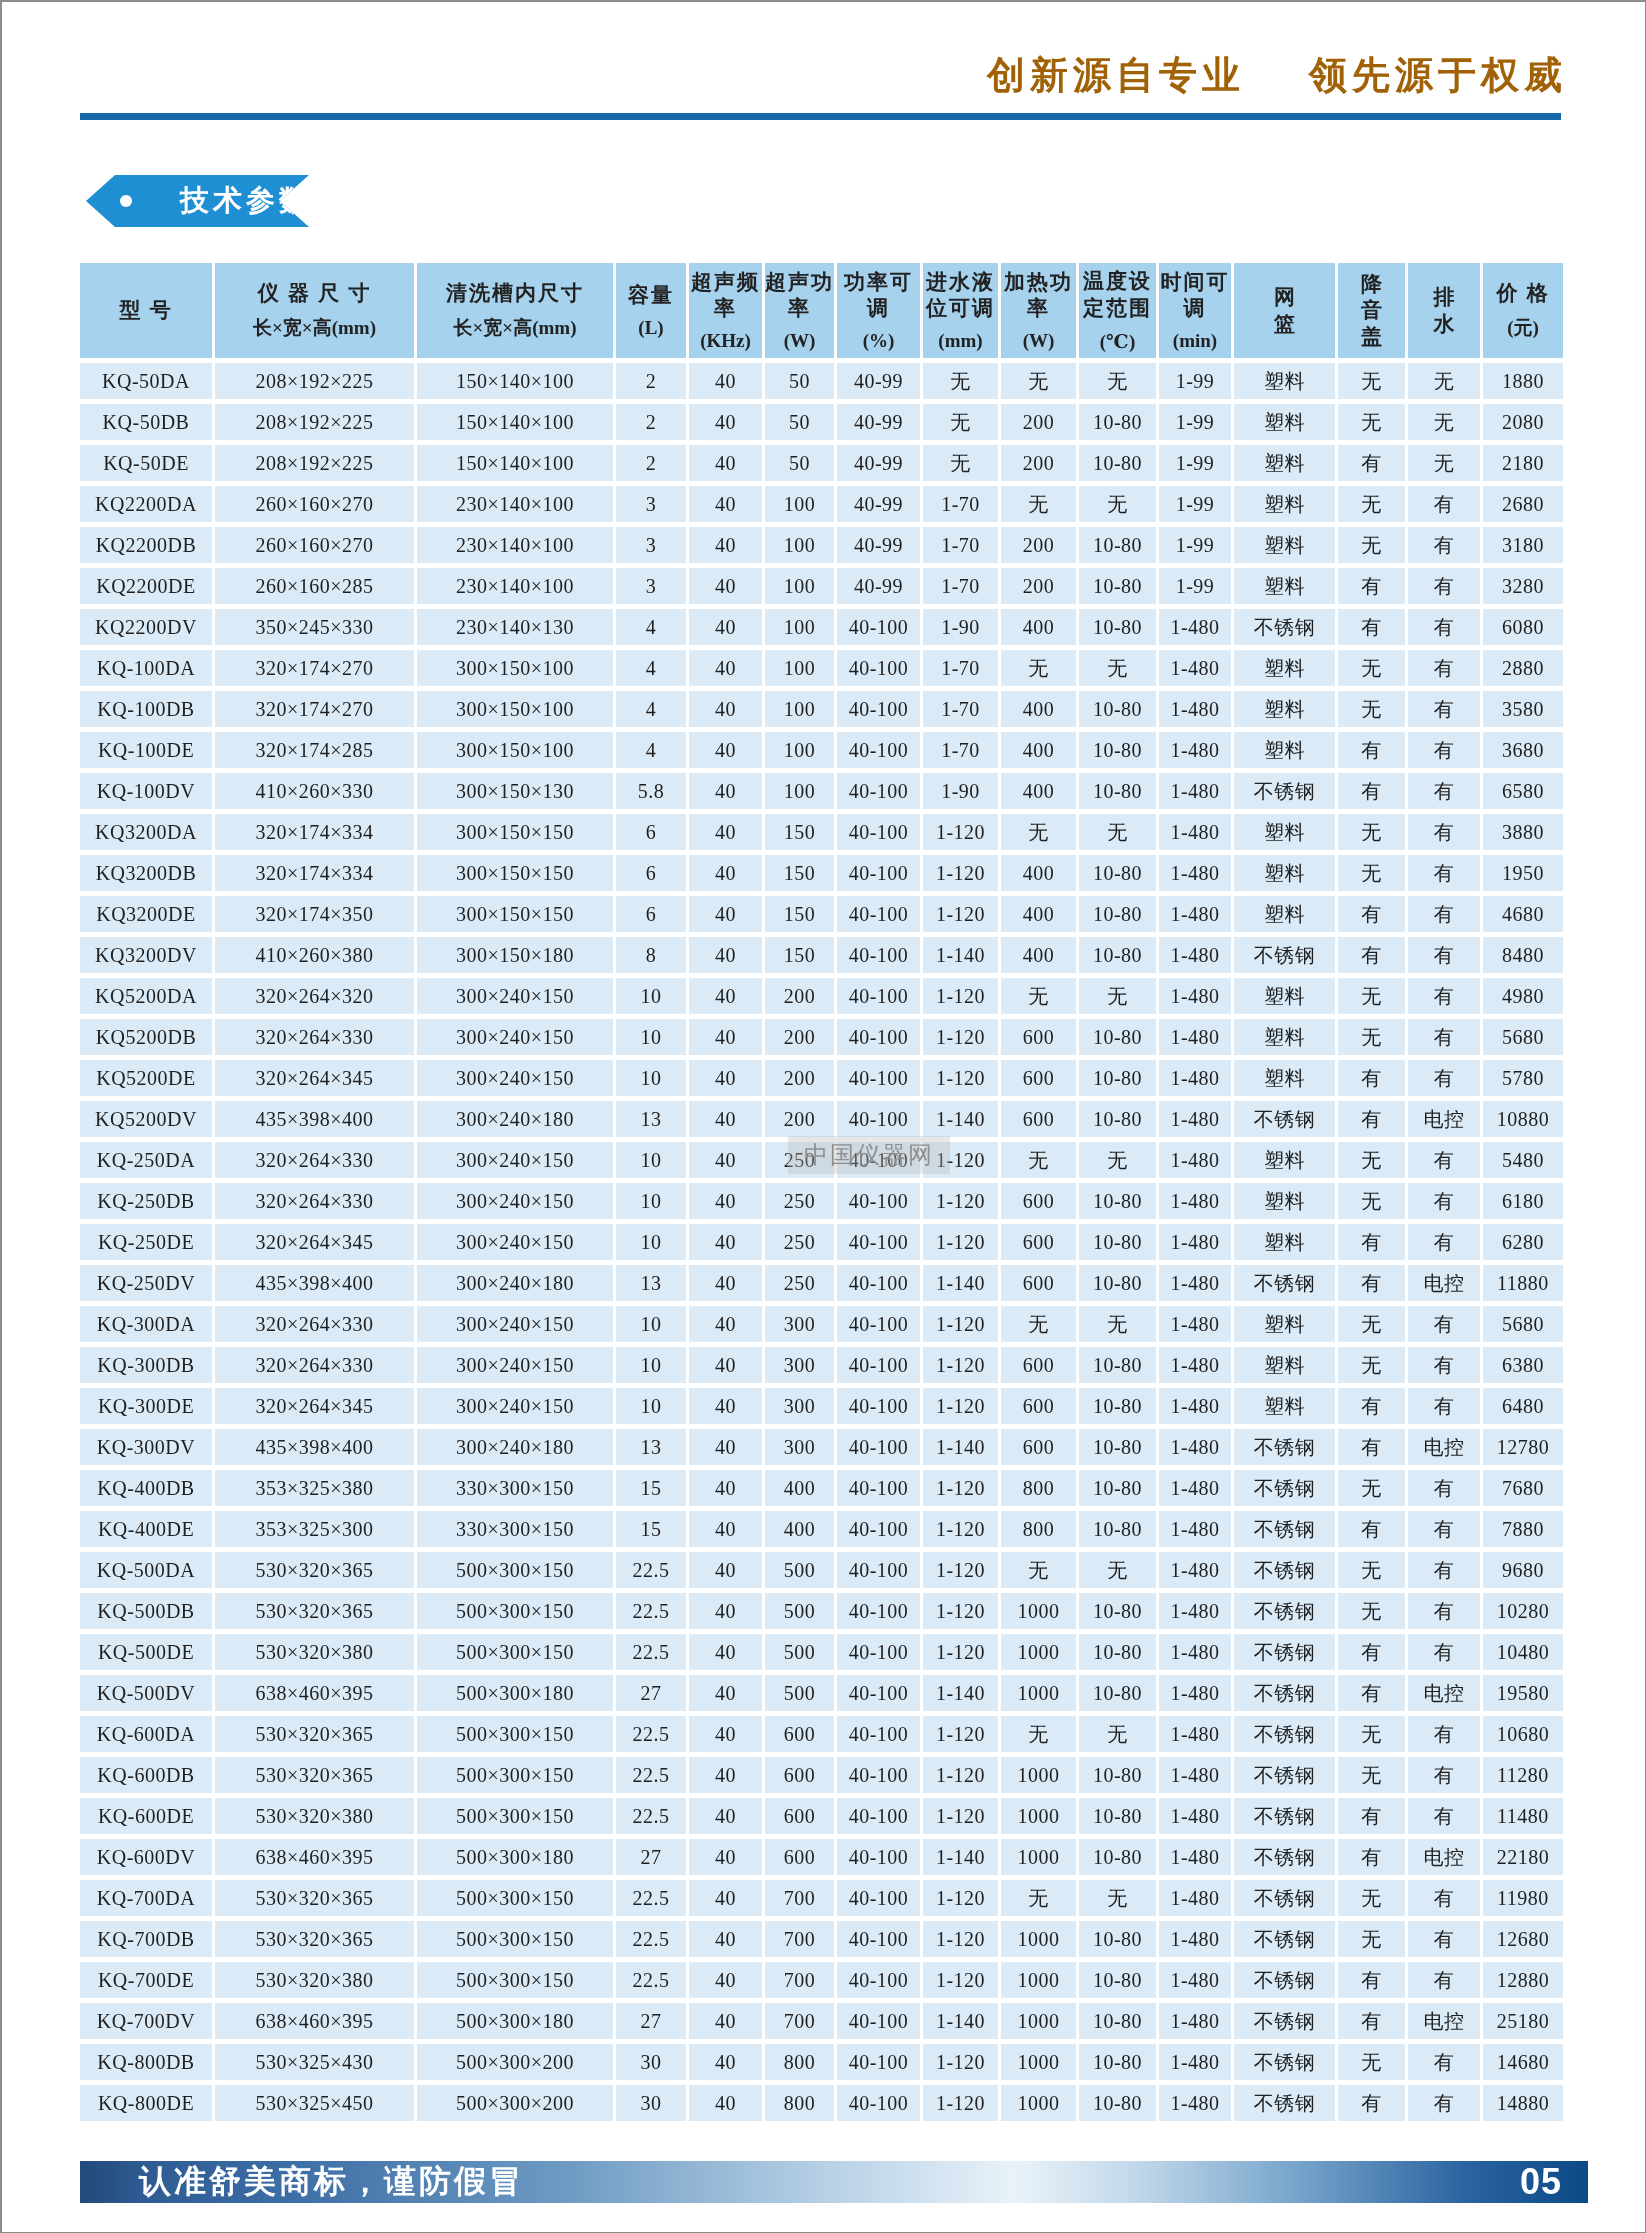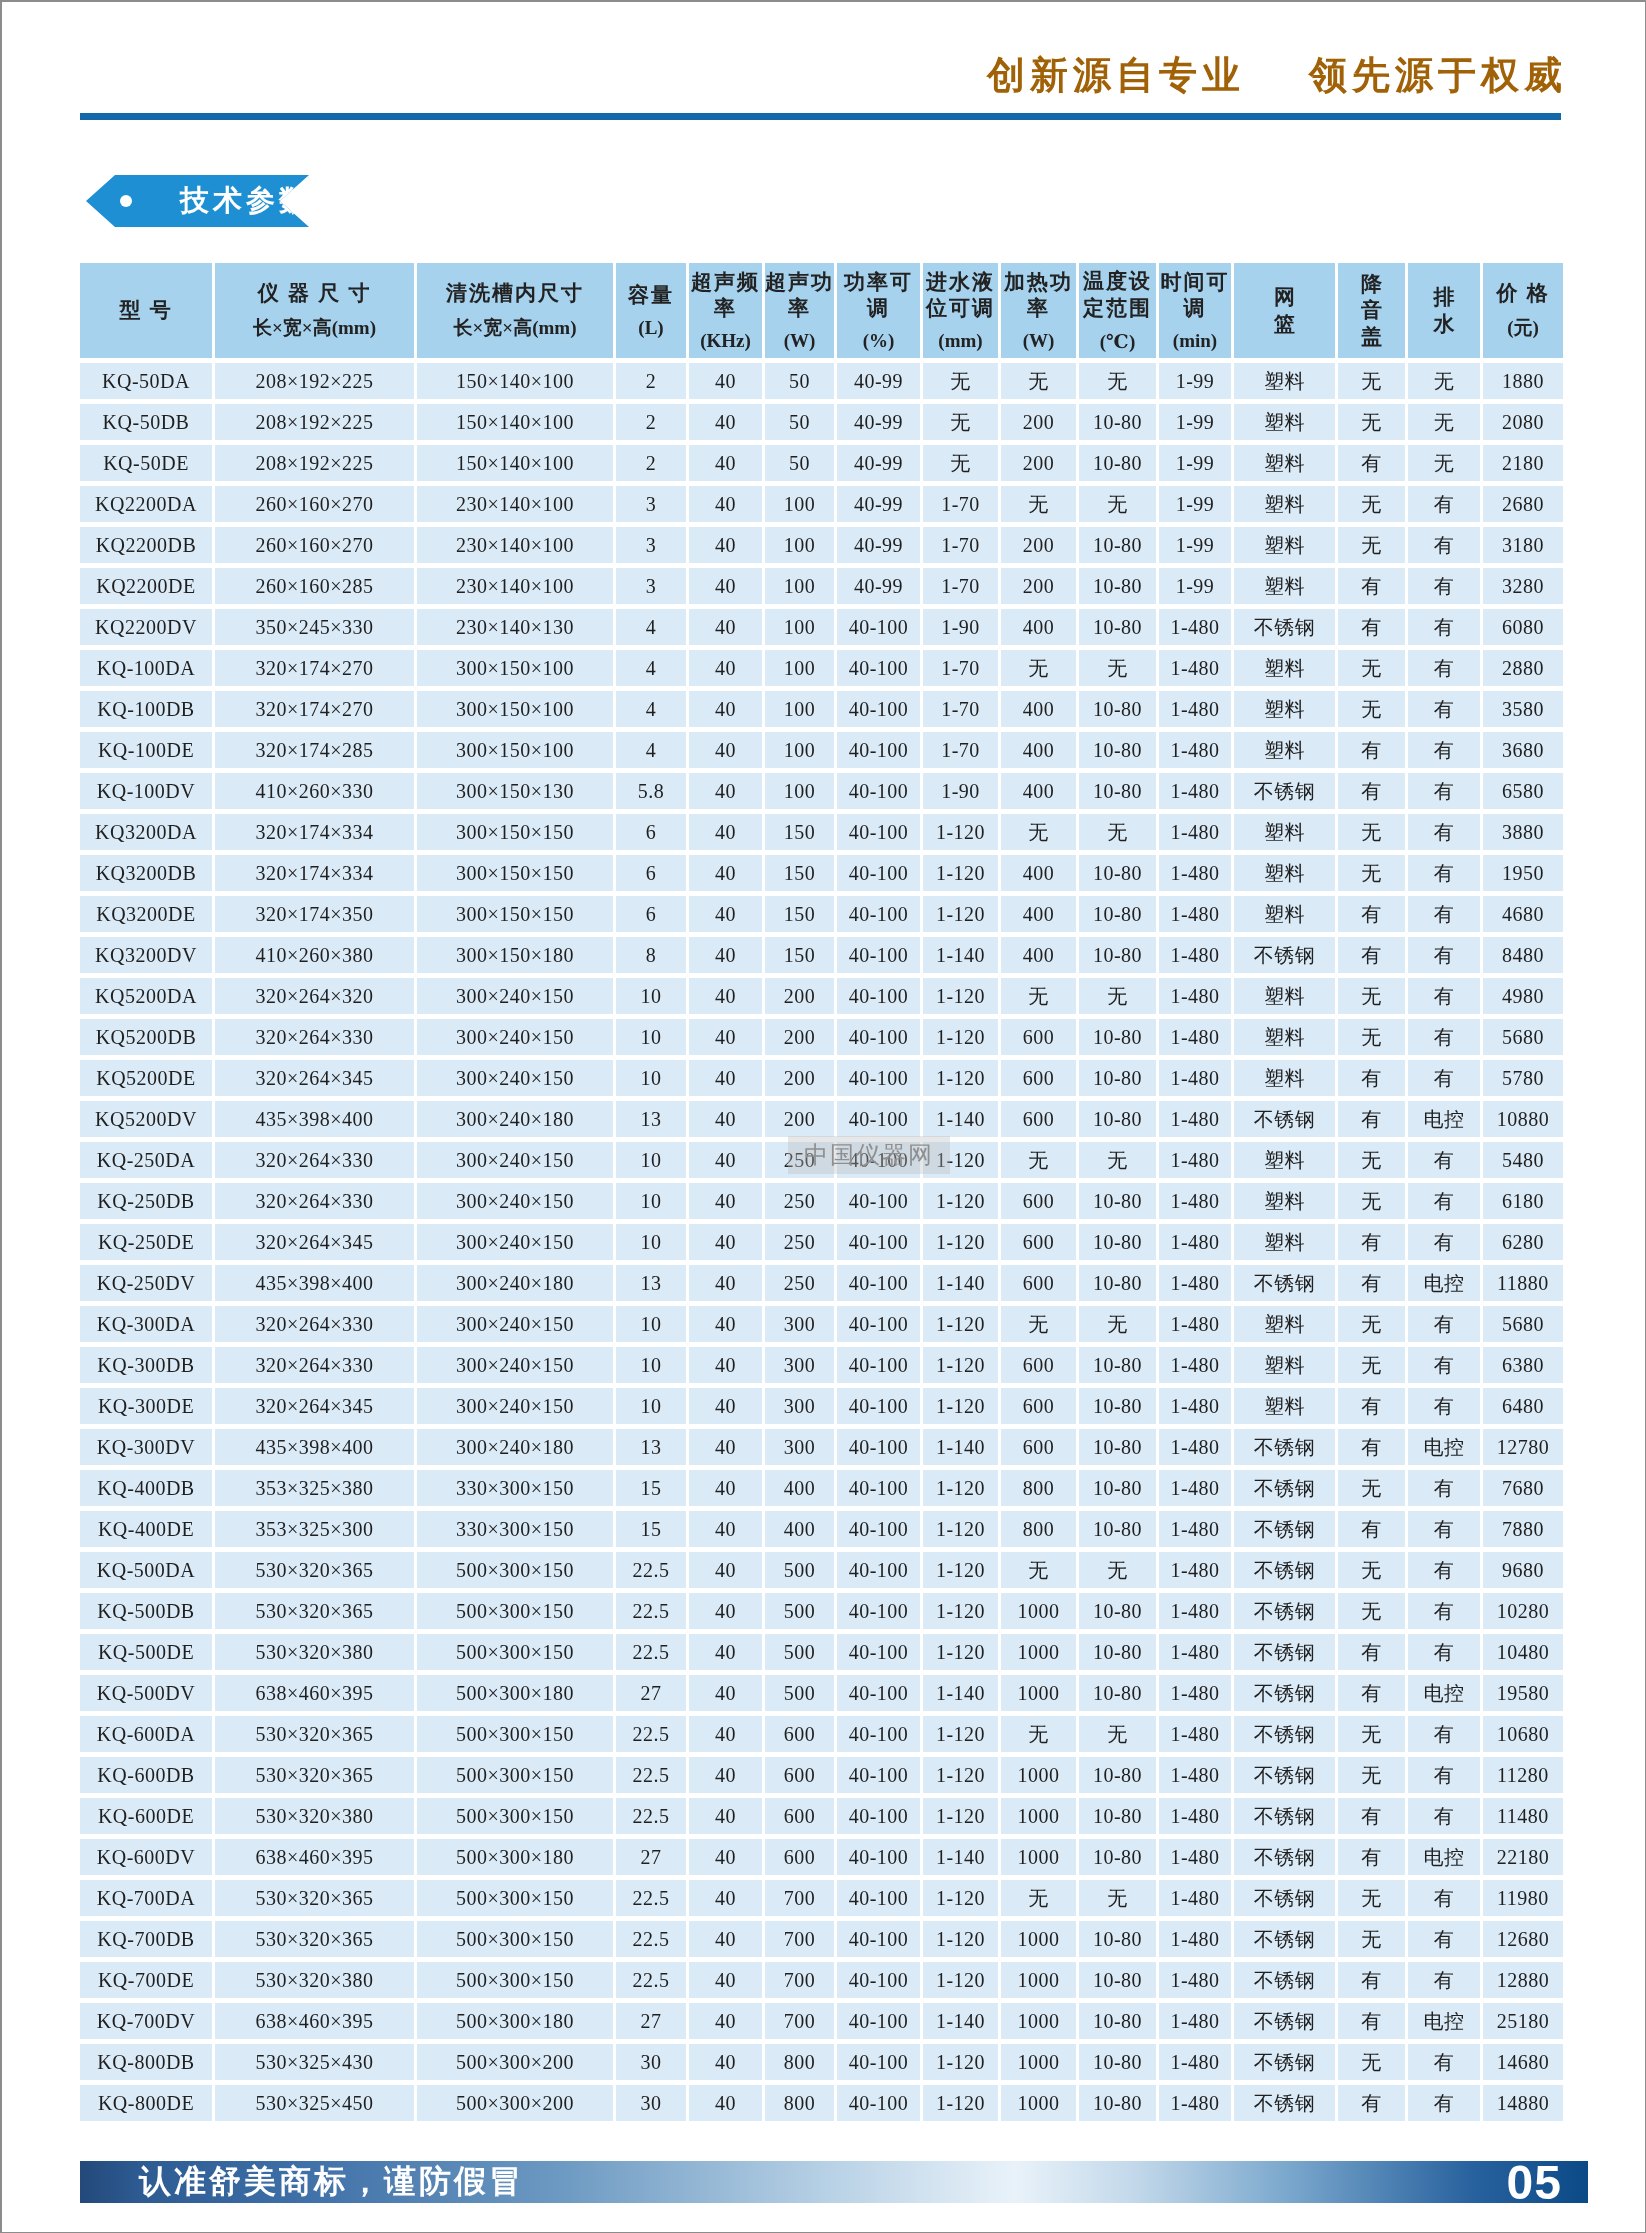--- a/index.html
+++ b/index.html
@@ -99,21 +99,21 @@
       #2a639f 92%, #0b4a87 100%);
     display:flex; align-items:center;padding-left:27px;
   }
   .footer-bar .notice {
     margin-left:32px;
     color:#ffffff; font-weight:bold; font-size:32px; letter-spacing:3px;
     white-space:nowrap;
   }
   .footer-bar .page-num {
     margin-left:auto; margin-right:26px;
-    color:#ffffff; font-weight:bold; font-size:48px; letter-spacing:1px;
+    color:#ffffff; font-weight:bold; font-size:36px; letter-spacing:1px;
   }
 </style>
 </head>
 <body>
 
 <div class="page">
 
   <div class="slogan">
     <span class="part1">创新源自专业</span><span class="part2">领先源于权威</span>
   </div>

